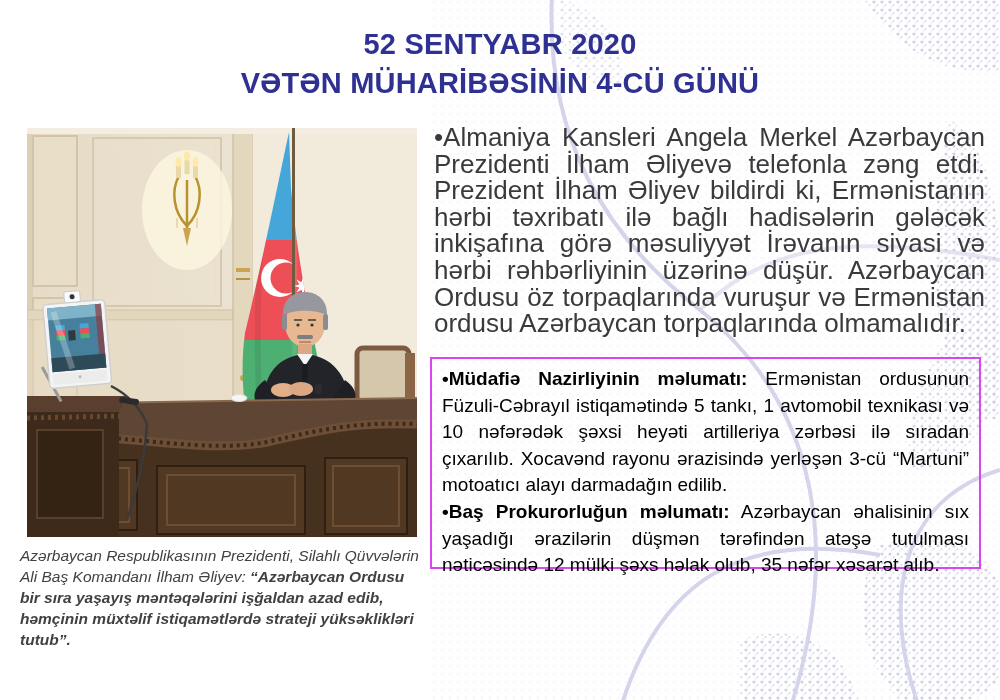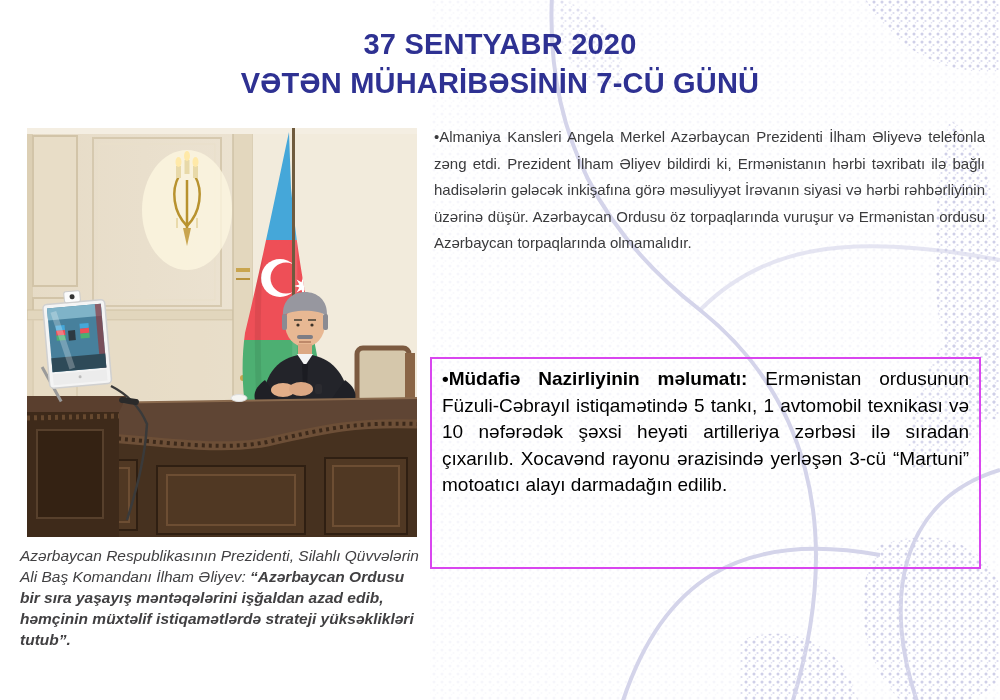--- a/index.html
+++ b/index.html
@@ -5,21 +5,21 @@
   html,body{margin:0;padding:0;}
   .page{position:relative;width:1000px;height:700px;background:#ffffff;overflow:hidden;
         font-family:"Liberation Sans","DejaVu Sans",sans-serif;}
   .watermark{position:absolute;left:0;top:0;}
   .title{position:absolute;top:25px;left:0;width:1000px;text-align:center;
          font-weight:bold;font-size:29px;line-height:39px;color:#2e3192;letter-spacing:.2px;}
   .photo{position:absolute;left:27px;top:128px;width:390px;height:409px;}
   .caption{position:absolute;left:20px;top:545px;width:404px;text-align:left;
            font-style:italic;font-size:15.5px;line-height:21px;color:#414042;}
   .caption .q{font-weight:bold;}
-  .col{position:absolute;left:434px;top:124px;width:551px;font-size:15px;
+  .col{position:absolute;left:434px;top:124px;width:551px;font-size:26px;
        line-height:26.6px;color:#3a3a3c;text-align:justify;}
   .col p{margin:0;}
   .ibox{position:absolute;left:430px;top:357px;width:551px;height:212px;box-sizing:border-box;
         border:2px solid #d946ef;padding:7px 10px 6px 10px;font-size:19px;line-height:26.6px;
         color:#000000;text-align:justify;background:transparent;}
   .ibox p{margin:0;}
   .b{font-weight:bold;}
 </style>
 </head>
 <body>
@@ -45,22 +45,22 @@
       <path d="M 860,-10 L 1010,-10 L 1010,70 C 950,80 890,50 860,-10 Z"></path>
       <path d="M 950,120 C 1000,150 1010,260 1000,420 C 960,420 930,330 935,240 C 938,190 940,150 950,120 Z"></path>
       <path d="M 990,300 C 940,330 900,400 910,470 C 960,470 1000,420 1010,350 Z" opacity="0.8"></path>
       <path d="M 880,545 C 960,520 1010,560 1010,640 C 1010,700 960,710 900,700 C 860,660 850,590 880,545 Z"></path>
       <path d="M 740,640 C 800,620 850,650 860,710 L 740,710 Z"></path>
       <path d="M 560,0 C 600,10 630,40 620,90 C 580,90 550,50 560,0 Z" opacity="0.6"></path>
     </g>
   </svg>
 
   <div class="title">
-    <div>37 SENTYABR 2020</div>
-    <div>VƏTƏN MÜHARİBƏSİNİN 7-CÜ GÜNÜ</div>
+    <div>52 SENTYABR 2020</div>
+    <div>VƏTƏN MÜHARİBƏSİNİN 4-CÜ GÜNÜ</div>
   </div>
 
   <svg class="photo" viewBox="0 0 390 409">
     <defs>
       <linearGradient id="wallg" x1="0" y1="0" x2="1" y2="0">
         <stop offset="0" stop-color="#e6dbc6"></stop>
           <stop offset="0.6" stop-color="#ece3d2"></stop>
         <stop offset="1" stop-color="#f3ecde"></stop>
       </linearGradient>
       <clipPath id="clothClip">
@@ -196,15 +196,16 @@
     <span>Azərbaycan Respublikasının Prezidenti, Silahlı Qüvvələrin Ali Baş Komandanı İlham Əliyev:</span>
     <span class="q">“Azərbaycan Ordusu bir sıra yaşayış məntəqələrini işğaldan azad edib, həmçinin müxtəlif istiqamətlərdə strateji yüksəklikləri tutub”.</span>
   </div>
 
   <div class="col">
     <p><span>•</span><span>Almaniya Kansleri Angela Merkel Azərbaycan Prezidenti İlham Əliyevə telefonla zəng etdi. Prezident İlham Əliyev bildirdi ki, Ermənistanın hərbi təxribatı ilə bağlı hadisələrin gələcək inkişafına görə məsuliyyət İrəvanın siyasi və hərbi rəhbərliyinin üzərinə düşür. Azərbaycan Ordusu öz torpaqlarında vuruşur və Ermənistan ordusu Azərbaycan torpaqlarında olmamalıdır.</span></p>
   </div>
 
   <div class="ibox">
     <p><span class="b">•</span><span class="b">Müdafiə Nazirliyinin məlumatı:</span> <span>Ermənistan ordusunun Füzuli-Cəbrayıl istiqamətində 5 tankı, 1 avtomobil texnikası və 10 nəfərədək şəxsi heyəti artilleriya zərbəsi ilə sıradan çıxarılıb. Xocavənd rayonu ərazisində yerləşən 3-cü “Martuni” motoatıcı alayı darmadağın edilib.</span></p>
+    <p><span class="b">•</span><span class="b">Baş Prokurorluğun məlumatı:</span> <span>Azərbaycan əhalisinin sıx yaşadığı ərazilərin düşmən tərəfindən atəşə tutulması nəticəsində 12 mülki şəxs həlak olub, 35 nəfər xəsarət alıb.</span></p>
   </div>
 
 </div>
 
 </body></html>

